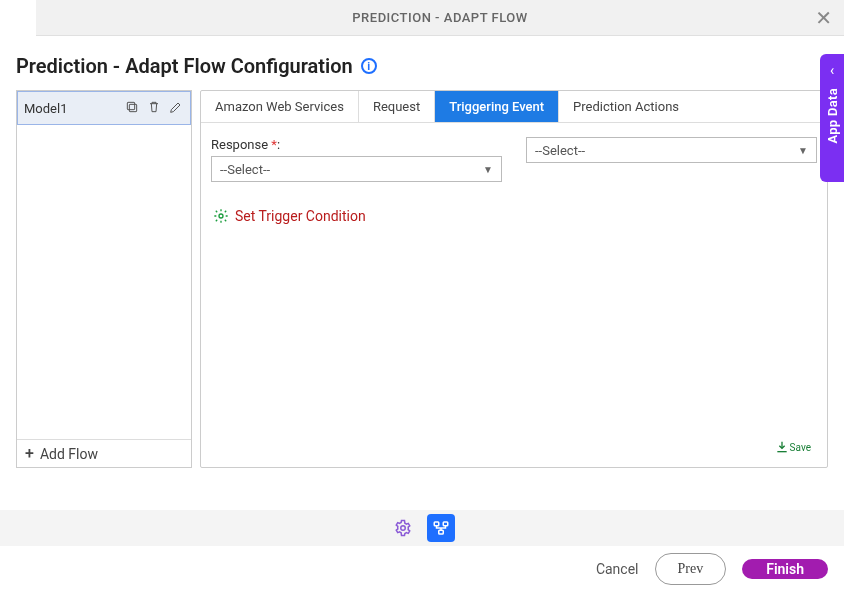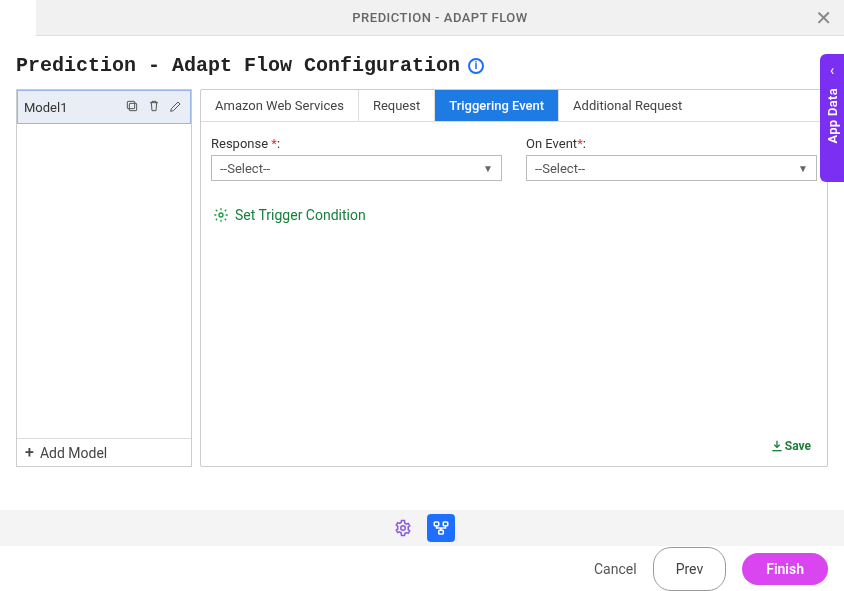--- a/index.html
+++ b/index.html
@@ -47,21 +47,20 @@
   .page-title-row {
     padding: 18px 16px 12px 16px;
     display: flex;
     align-items: center;
     gap: 8px;
   }
   .page-title {
     font-size: 20px;
     font-weight: 600;
     color: #222;
-    font-family: Liberation Mono, monospace;
   }
   .info-icon {
     width: 16px; height: 16px;
     border: 2px solid #1e6fff;
     border-radius: 50%;
     color: #1e6fff;
     font-size: 11px;
     font-weight: bold;
     display: flex;
     align-items: center;
@@ -176,37 +175,37 @@
     justify-content: space-between;
     cursor: pointer;
   }
   .caret { font-size: 10px; color: #666; }
 
   .trigger-row {
     display: flex;
     align-items: center;
     gap: 6px;
     padding: 26px 12px 0 12px;
-    color: #15803d;
+    color: #b91c1c;
     font-size: 14px;
     cursor: pointer;
   }
   .gear-green {
     width: 16px; height: 16px;
   }
 
   .right-spacer { flex: 1; }
   .save-row {
     display: flex;
     justify-content: flex-end;
     align-items: center;
     padding: 10px 16px 12px 0;
     color: #1a7f37;
-    font-weight: 700;
-    font-size: 12px;
+    font-weight: 400;
+    font-size: 10px;
     cursor: pointer;
   }
   .save-row svg { width:16px; height:16px; }
 
   
   .side-tab {
     position: absolute;
     right: 0;
     top: 54px;
     width: 24px;
@@ -267,33 +266,34 @@
     text-align:right;
   }
   .btn-text {
     color:#555;
     font-size:14px;
     cursor:pointer;
   }
   .btn-outline {
     border:1px solid #999;
     border-radius:18px;
-    height:44px;
+    height:32px;
     padding:0 22px;
     display:flex;
     align-items:center;
     font-size:14px;
     color:#444;
     cursor:pointer;
+    font-family:Liberation Serif, serif;
   }
   .btn-primary {
-    background:#d946ef;
+    background:#a21caf;
     color:#fff;
     border-radius:18px;
-    height:32px;
+    height:20px;
     padding:5px 24px;
     display:flex;
     align-items:center;
     font-size:14px;
     font-weight:600;
     cursor:pointer;
   }
 </style>
 </head>
 <body>
@@ -330,46 +330,43 @@
         <span>
           <svg viewBox="0 0 24 24">
               <path d="M4 20l4-1 10-10-3-3L5 16l-1 4z"></path>
             </svg>
         </span>
       </span>
     </div>
     <div class="left-spacer"></div>
     <div class="add-model">
       <span class="plus">+</span>
-      <span>Add Model</span>
+      <span>Add Flow</span>
     </div>
   </div>
 
   <div class="right-pane">
     <div class="tabs">
       <div class="tab">Amazon Web Services</div>
       <div class="tab">Request</div>
       <div class="tab active">Triggering Event</div>
-      <div class="tab">Additional Request</div>
+      <div class="tab">Prediction Actions</div>
     </div>
 
     <div class="form-area">
       <div class="field">
         <div class="label-row">
           <span>Response </span><span class="req">*</span><span>:</span>
         </div>
         <div class="select-box">
           <span>--Select--</span>
           <span class="caret">▼</span>
         </div>
       </div>
       <div class="field">
-        <div class="label-row">
-          <span>On Event</span><span class="req">*</span><span>:</span>
-        </div>
         <div class="select-box">
           <span>--Select--</span>
           <span class="caret">▼</span>
         </div>
       </div>
     </div>
 
     <div class="trigger-row">
       <span class="gear-green">
         <svg viewBox="0 0 24 24" fill="none" stroke="#1a9c3d" stroke-width="2">

